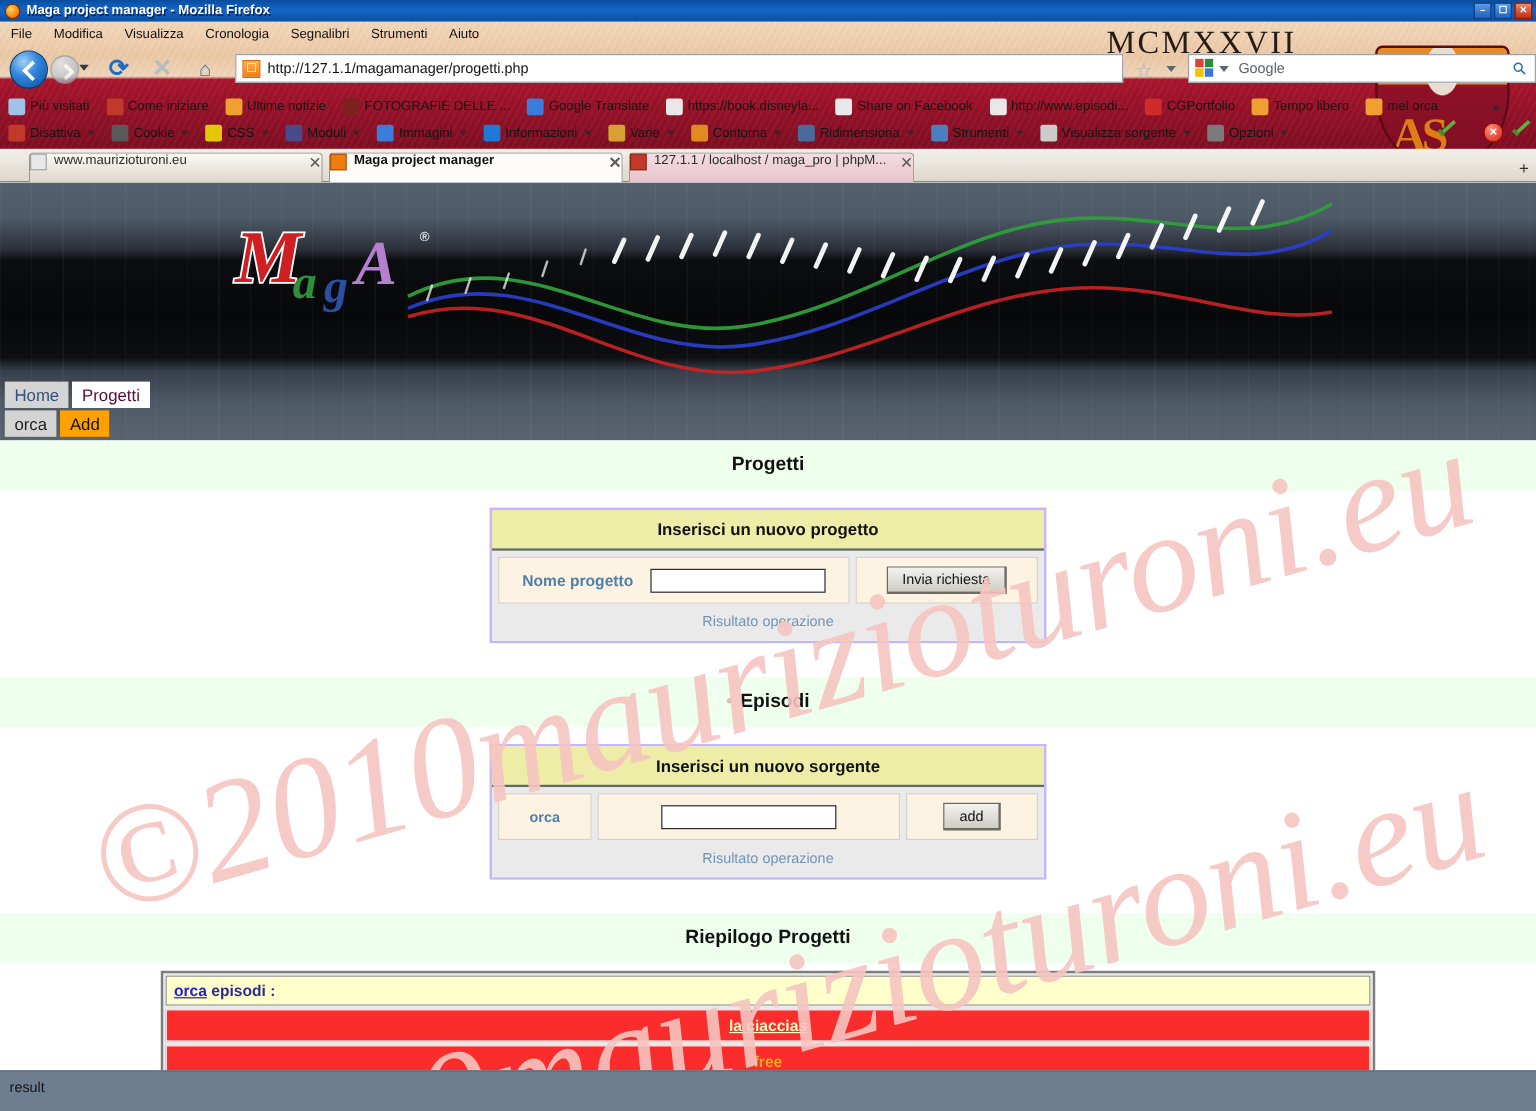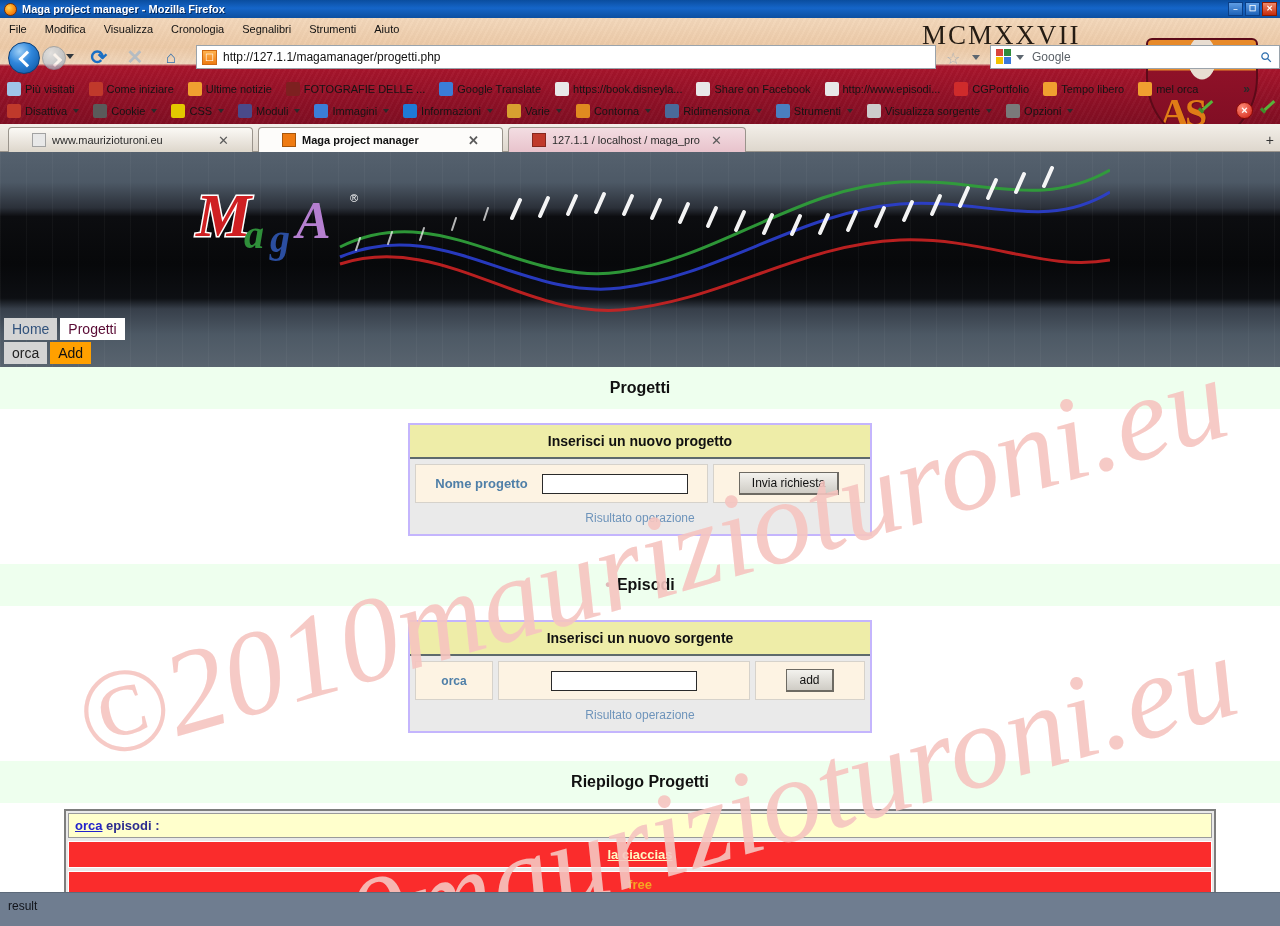--- a/index.html
+++ b/index.html
@@ -122,23 +122,23 @@
   .bmrow.r2{top:100px;}
   .bmitem{display:flex;align-items:center;gap:4px;padding:0 7px;white-space:nowrap;}
   .bmicon{width:14px;height:14px;flex:none;border-radius:2px;}
   .chevmini{width:0;height:0;border-left:3px solid transparent;border-right:3px solid transparent;
     border-top:4px solid #2a2a2a;margin-left:2px;}
   .chev2{position:absolute;right:30px;top:82px;font-size:12px;color:#2a2a2a;font-weight:bold;}
 
   
   .tabstrip{position:absolute;left:0;top:124px;width:1280px;height:28px;
     background:linear-gradient(to bottom,#f3efe9,#ded7cd);border-bottom:1px solid #9a948c;box-sizing:border-box;}
-  .tab{position:absolute;top:3px;height:25px;display:flex;align-items:center;gap:6px;
-    padding:0 23px;font-size:11px;border:1px solid #9a948c;border-bottom:none;
-    border-radius:4px 4px 0 0;box-sizing:border-box;}
+  .tab{position:absolute;top:3px;height:25px;display:flex;align-items:flex-start;gap:6px;
+    padding:0 0;font-size:11px;border:1px solid #9a948c;border-bottom:none;
+    border-radius:4px 4px 0 0;box-sizing:border-box;margin-left:16px;}
   .tab.inactive{background:linear-gradient(to bottom,#fbf9f5,#ddd6cb);color:#2b2b2b;}
   .tab.active{background:#fdfcfa;color:#111;font-weight:bold;}
   .tab.pma{background:linear-gradient(to bottom,#f3dde2,#e8c3cc);color:#2b2b2b;}
   .tabico{width:14px;height:14px;flex:none;}
   .tabx{color:#5b5b5b;font-size:13px;margin-left:4px;}
   .newtab{position:absolute;right:6px;top:8px;font-size:14px;color:#333;}
 
   
   #page{position:absolute;left:0;top:152px;width:1280px;height:740px;overflow:hidden;background:#fff;}
 
@@ -199,21 +199,21 @@
   }
   .fbtn{
     background:linear-gradient(to bottom,#f3f2ee,#cfccc5);
     border:1px solid #6d6a63;border-right-width:2px;border-bottom-width:2px;
     box-sizing:border-box;font-size:12px;color:#111;padding:3px 12px;
     font-family:"Liberation Sans",sans-serif;cursor:pointer;
   }
   .fresult{text-align:center;font-size:12px;color:#6e94bb;padding:8px 0 4px 0;}
 
   .riep{display:flex;justify-content:center;padding:6px 0 0 0;}
-  .rieptab{width:1152px;border:2px solid #7d7d7d;box-sizing:border-box;background:#e9e9e9;padding:2px;}
+  .rieptab{width:1012px;border:2px solid #7d7d7d;box-sizing:border-box;background:#e9e9e9;padding:2px;}
   .rieptitle{background:#ffffcc;border:1px solid #9a9a9a;box-sizing:border-box;
     font-size:13px;font-weight:bold;color:#2b2b8f;padding:4px 6px;}
   .rieptitle a{color:#2222cc;text-decoration:underline;}
   .rieprow{background:#fa2c2c;border:1px solid #fff;box-sizing:border-box;margin-top:3px;
     text-align:center;padding:5px 0;font-size:13px;font-weight:bold;}
   .rieprow a{color:#fef9c3;text-decoration:underline;}
   .rieprow .free{color:#f5a623;}
 
   
   .wm{position:absolute;font-family:"Liberation Serif",serif;font-style:italic;

